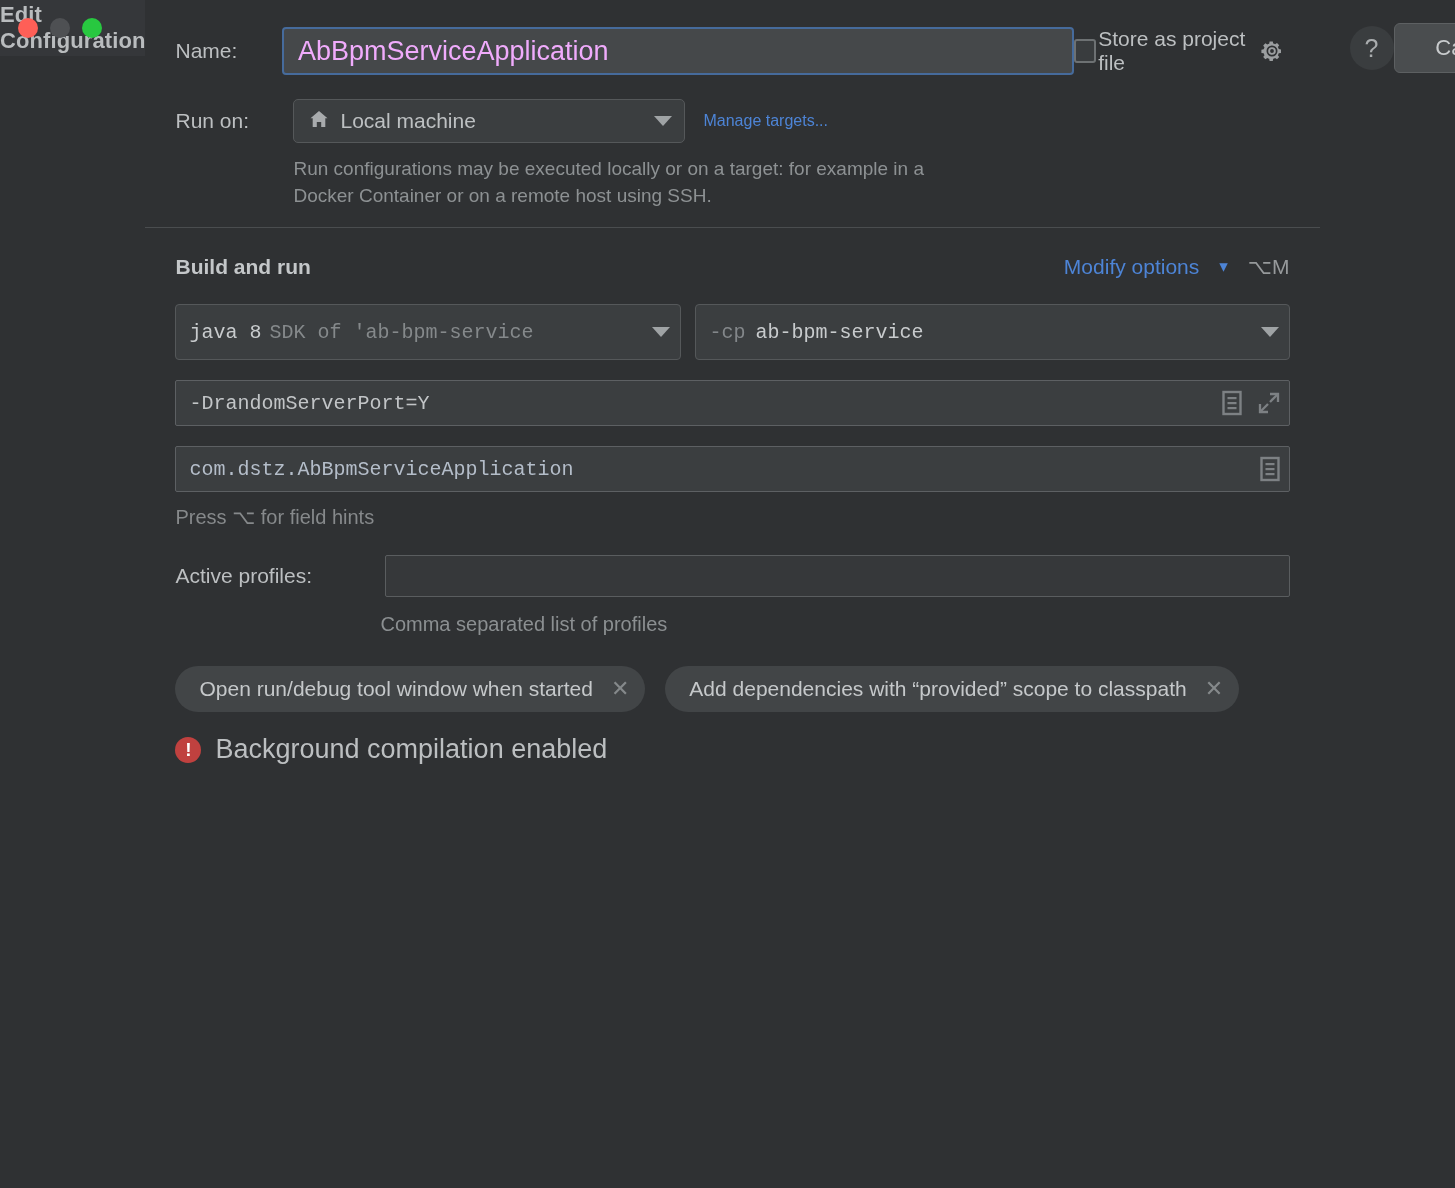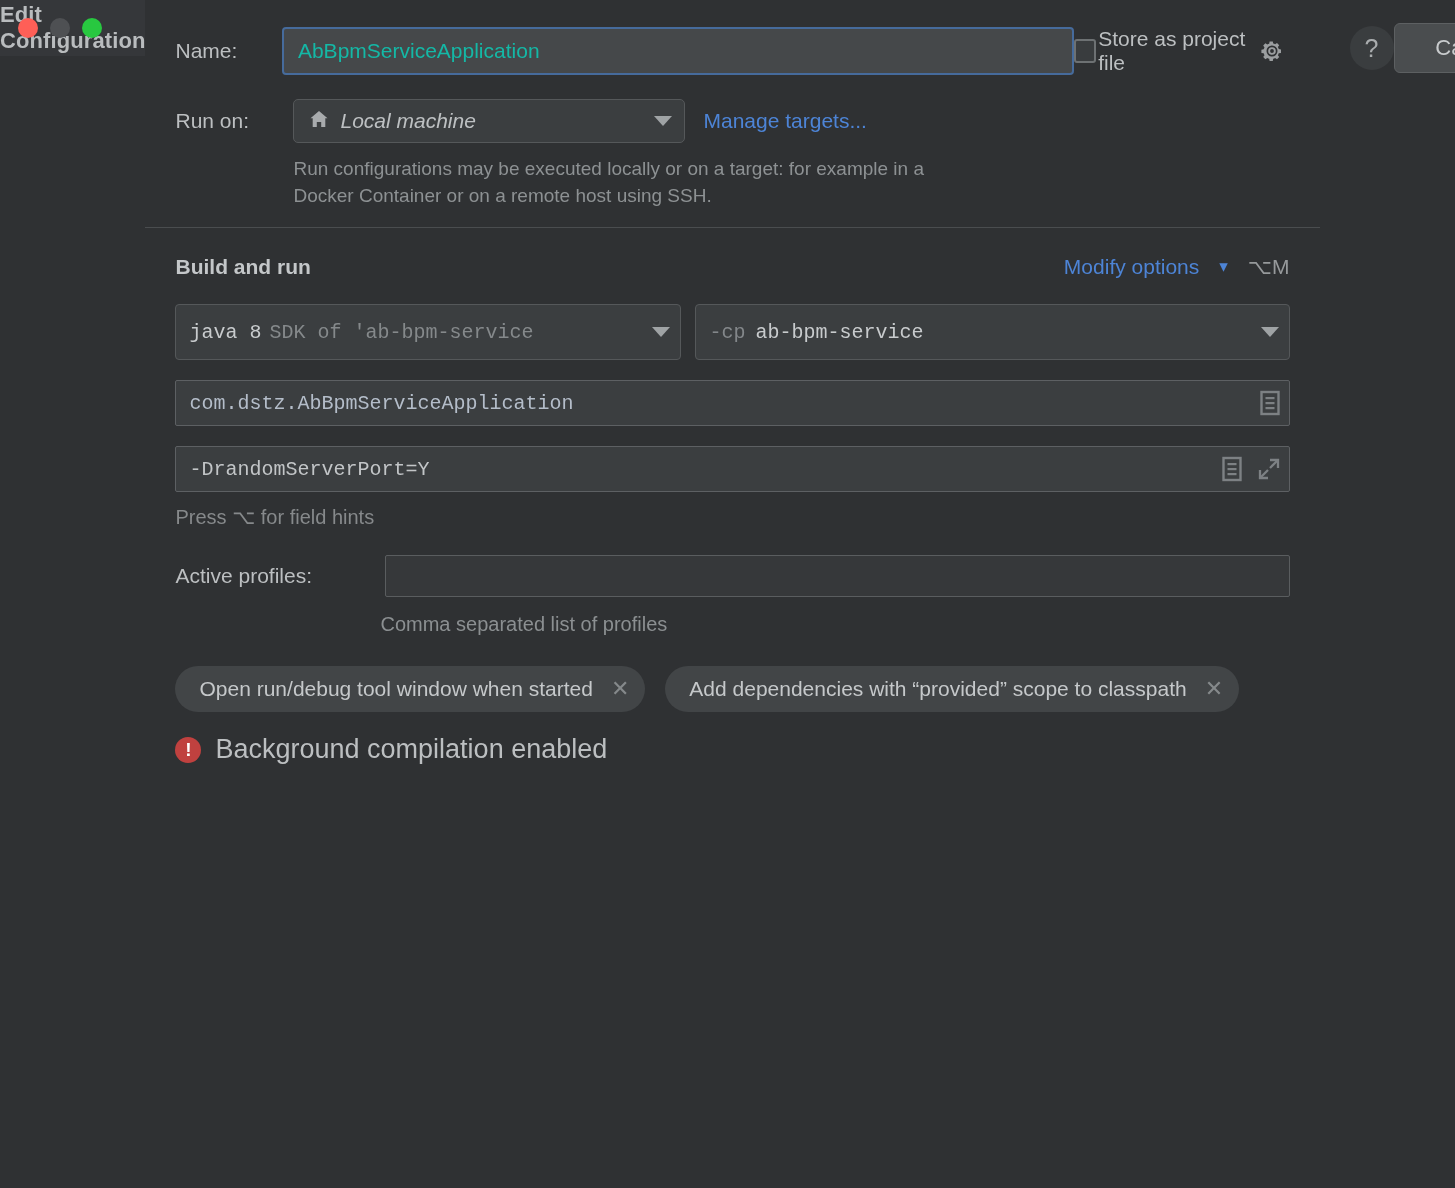--- a/index.html
+++ b/index.html
@@ -50,21 +50,21 @@
   .name-row { margin-top: 27px; height: 48px; }
   .lbl {
     color: #bcbfc1; font-size: 21px;
   }
   .lbl-name { width: 118px; }
   .name-input {
     width: 875px; height: 48px;
     background: #45484a;
     border: 2px solid #466b9c;
     border-radius: 4px;
-    color: #14b8a6; font-size: 21px;
+    color: #f0abfc; font-size: 27px;
     padding: 16px 14px;
     outline: none;
     font-family: "Liberation Sans", sans-serif;
   }
   .store-wrap {
     display: flex; align-items: center; gap: 2px;
     margin-left: auto; padding-right: 6px;
   }
   .cb {
     width: 24px; height: 24px;
@@ -78,31 +78,31 @@
   .runon-row { margin-top: 24px; height: 44px; }
   .lbl-runon { width: 118px; }
   .combo {
     height: 44px; background: #3b3e40;
     border: 1px solid #55585a; border-radius: 5px;
     display: flex; align-items: center;
     padding: 0 12px 0 14px;
     color: #bdc0c2; font-size: 21px;
     gap: 10px; cursor: default;
   }
-  .combo-runon { width: 392px; font-style: italic; }
+  .combo-runon { width: 392px; }
   .combo-txt { flex: 1 1 auto; white-space: nowrap; overflow: hidden; }
   .caret {
     width: 0; height: 0;
     border-left: 9px solid transparent;
     border-right: 9px solid transparent;
     border-top: 10px solid #9fa3a5;
     flex: 0 0 auto;
   }
   .link {
-    color: #4d84d6; font-size: 21px; margin-left: 18px; cursor: pointer;
+    color: #4d84d6; font-size: 16px; margin-left: 18px; cursor: pointer;
   }
 
   .hint-block {
     margin-top: 12px; margin-left: 118px;
     color: #8d9193; font-size: 19px; line-height: 27px;
     max-width: 680px;
   }
 
   .divider {
     height: 1px; background: #4a4d4f;
@@ -288,36 +288,20 @@
     <div class="fld-row">
       <div class="field field-jdk mono">
         <span class="jdk-bright">java 8</span>
         <span class="jdk-dim">SDK of 'ab-bpm-service</span>
         <span class="caret"></span>
       </div>
       <div class="field field-cp mono">
         <span class="cp-dim">-cp</span>
         <span class="cp-bright" style="margin-left:10px;flex:1 1 auto;">ab-bpm-service</span>
         <span class="caret"></span>
-      </div>
-    </div>
-
-    <div class="fld-row">
-      <div class="field-flat field-grow mono">
-        <span class="maintext">com.dstz.AbBpmServiceApplication</span>
-        <span class="ficons">
-          <span class="doc-icon">
-            <svg width="22" height="26" viewBox="0 0 22 26">
-              <rect x="2.5" y="2" width="17" height="22" fill="none" stroke="#7d8184" stroke-width="2.4"></rect>
-              <rect x="6.5" y="7" width="9" height="2.2" fill="#7d8184"></rect>
-              <rect x="6.5" y="12" width="9" height="2.2" fill="#7d8184"></rect>
-              <rect x="6.5" y="17" width="9" height="2.2" fill="#7d8184"></rect>
-            </svg>
-          </span>
-        </span>
       </div>
     </div>
 
     <div class="fld-row">
       <div class="field-flat field-grow mono">
         <span class="vmtext">-DrandomServerPort=Y</span>
         <span class="ficons">
           <span class="doc-icon">
             <svg width="22" height="26" viewBox="0 0 22 26">
               <rect x="2.5" y="2" width="17" height="22" fill="none" stroke="#7d8184" stroke-width="2.4"></rect>
@@ -331,20 +315,36 @@
               <path d="M13 3h8v8" fill="none" stroke="#7d8184" stroke-width="2.3"></path>
               <path d="M21 3 13 11" fill="none" stroke="#7d8184" stroke-width="2.3"></path>
               <path d="M11 21H3v-8" fill="none" stroke="#7d8184" stroke-width="2.3"></path>
               <path d="M3 21l8-8" fill="none" stroke="#7d8184" stroke-width="2.3"></path>
             </svg>
           </span>
         </span>
       </div>
     </div>
 
+    <div class="fld-row">
+      <div class="field-flat field-grow mono">
+        <span class="maintext">com.dstz.AbBpmServiceApplication</span>
+        <span class="ficons">
+          <span class="doc-icon">
+            <svg width="22" height="26" viewBox="0 0 22 26">
+              <rect x="2.5" y="2" width="17" height="22" fill="none" stroke="#7d8184" stroke-width="2.4"></rect>
+              <rect x="6.5" y="7" width="9" height="2.2" fill="#7d8184"></rect>
+              <rect x="6.5" y="12" width="9" height="2.2" fill="#7d8184"></rect>
+              <rect x="6.5" y="17" width="9" height="2.2" fill="#7d8184"></rect>
+            </svg>
+          </span>
+        </span>
+      </div>
+    </div>
+
     <div class="press-hint">Press ⌥ for field hints</div>
 
     <div class="ap-row">
       <div class="ap-lbl">Active profiles:</div>
       <input class="ap-input" value="" style="">
     </div>
     <div class="ap-hint">Comma separated list of profiles</div>
 
     <div class="chips">
       <div class="chip">

